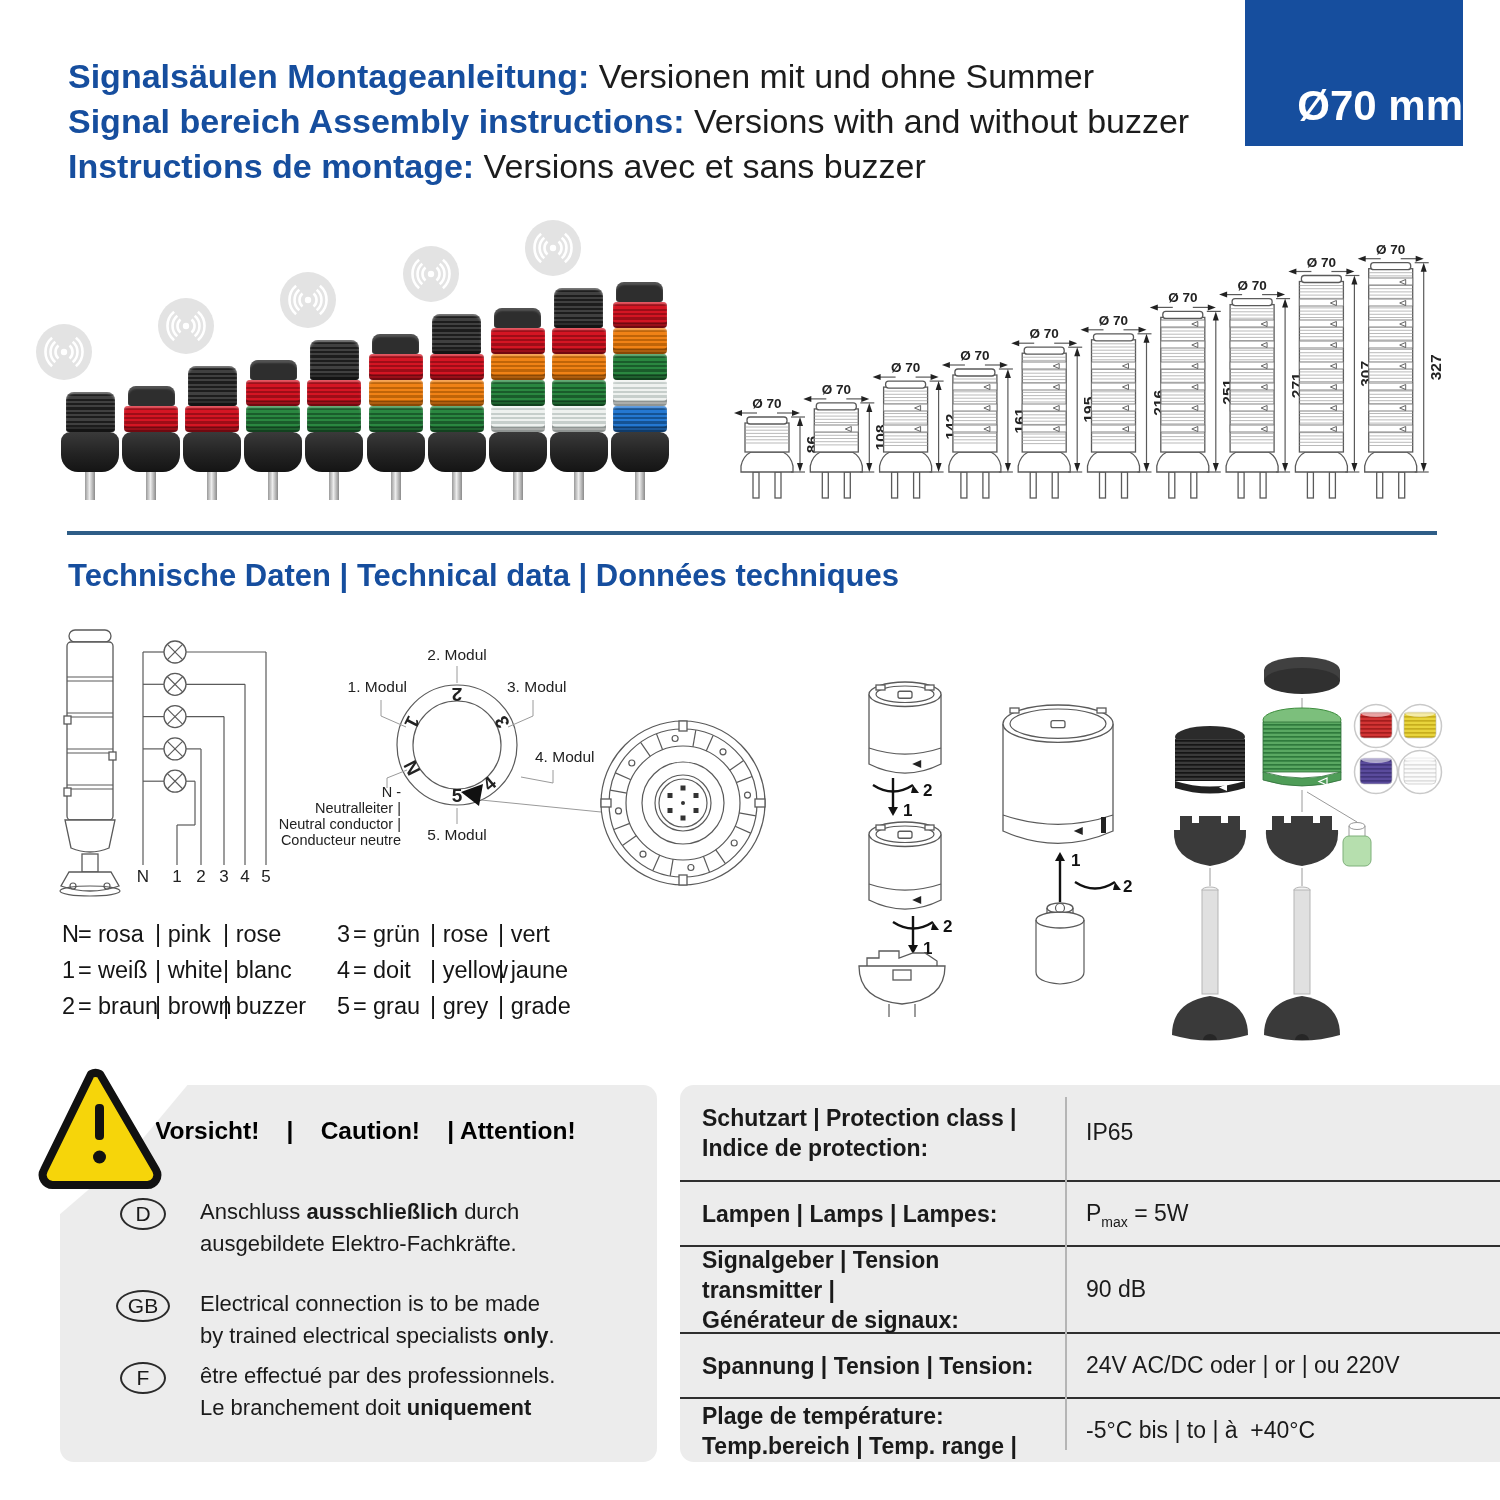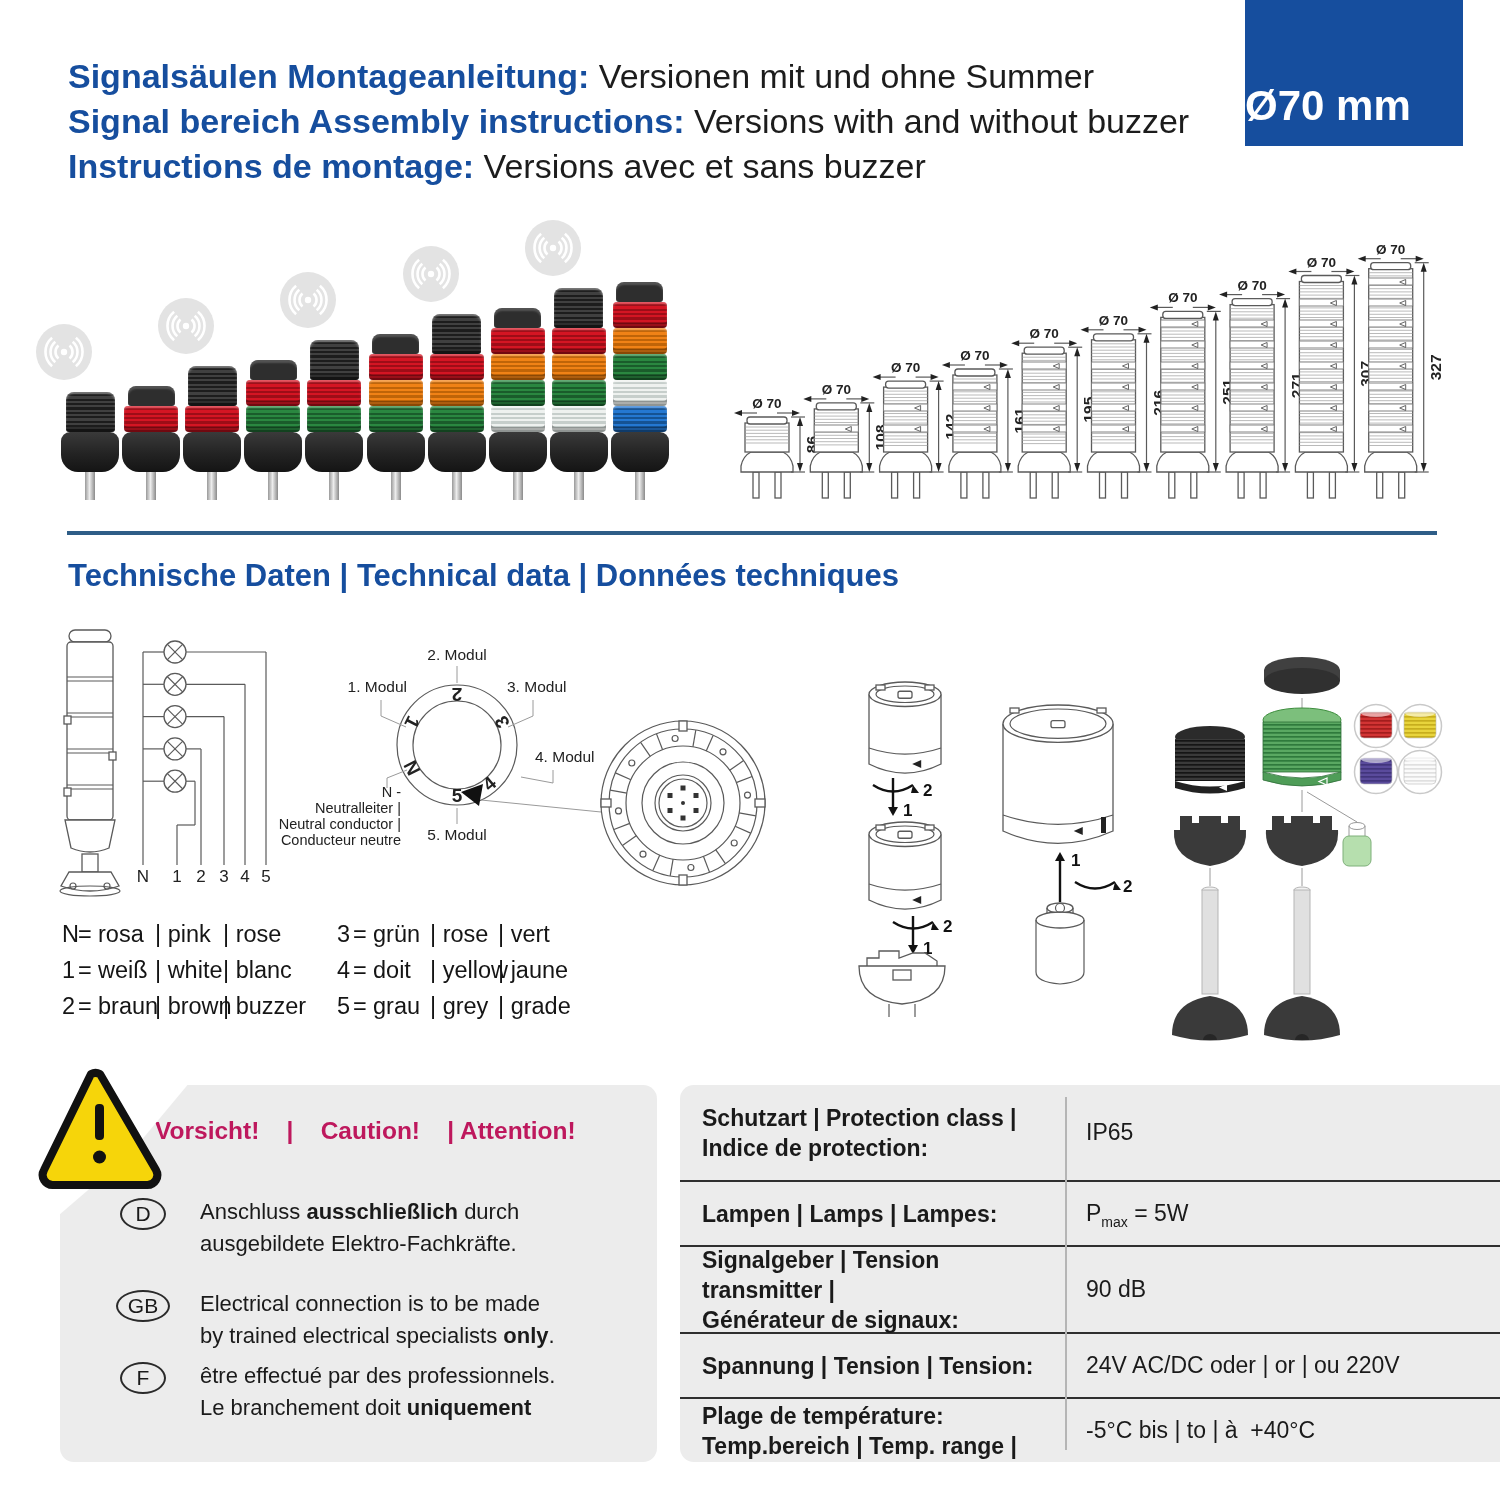--- a/index.html
+++ b/index.html
@@ -1,21 +1,21 @@
 <!DOCTYPE html>
 <html><head>
 <meta charset="utf-8">
 <style>
   html,body{margin:0;padding:0;}
   body{width:1500px;height:1500px;background:#fff;font-family:"Liberation Sans",sans-serif;position:relative;overflow:hidden;}
   #page{position:absolute;inset:0;}
   .abs{position:absolute;}
 
   
-  #badge{left:1245px;top:0;width:218px;height:146px;background:#164e9e;color:#fff;display:flex;align-items:flex-end;justify-content:flex-start;padding-bottom:16px;box-sizing:border-box;font-size:42px;font-weight:bold;}
+  #badge{left:1245px;top:0;width:218px;height:146px;background:#164e9e;color:#fff;display:flex;align-items:flex-end;justify-content:flex-end;padding-bottom:16px;box-sizing:border-box;font-size:42px;font-weight:bold;}
   #header{left:68px;top:54px;}
   .hline{font-size:34px;line-height:45px;color:#1c1c1c;white-space:nowrap;}
   .hline .lead{color:#164e9e;font-weight:bold;}
 
   #divider{left:67px;top:531px;width:1370px;height:4px;background:#2e5d87;}
   #secthead{left:68px;top:558px;font-size:31px;font-weight:bold;color:#164e9e;}
 
   
   .ptower{position:absolute;width:60px;display:flex;flex-direction:column;align-items:center;}
   .pm{width:54px;border-radius:4px;box-shadow:inset 0 -5px 0 rgba(0,0,0,.28), inset 0 2px 2px rgba(255,255,255,.3);}
@@ -48,21 +48,21 @@
   #legend{left:62px;top:916px;font-size:23.5px;color:#151515;}
   .lcol{position:absolute;top:0;}
   .lrow{display:flex;height:36px;align-items:center;white-space:nowrap;}
   .lkey{width:16px;}
   .leq{width:20px;}
   .lde{width:57px;}
   .len{width:68px;}
 
   
   #warnpanel{left:60px;top:1085px;width:597px;height:377px;background:#ececec;border-radius:14px;}
-  #warntitle{left:95px;top:32px;font-size:24.5px;font-weight:bold;color:#be185d;white-space:pre;position:absolute;}
+  #warntitle{left:95px;top:32px;font-size:24.5px;font-weight:bold;color:#000000;white-space:pre;position:absolute;}
   .wnote{position:absolute;left:140px;width:440px;font-size:22px;line-height:32px;color:#1a1a1a;}
   .wbadge{position:absolute;border:2px solid #2a2a2a;border-radius:50%;display:flex;align-items:center;justify-content:center;font-size:21px;color:#1a1a1a;box-sizing:border-box;background:transparent;}
 
   
   #specpanel{left:680px;top:1085px;width:944px;height:377px;background:#ececec;border-radius:14px;overflow:hidden;}
   .srow{display:flex;align-items:center;box-sizing:border-box;border-bottom:2px solid #2f2f2f;padding-left:22px;}
   .srow:last-child{border-bottom:none;}
   .slabel{width:362px;font-weight:bold;font-size:23px;line-height:30px;color:#1a1a1a;}
   .sval{padding-left:22px;font-size:23px;color:#1a1a1a;white-space:pre;}
   .sval .sub{font-size:14px;position:relative;top:6px;}

